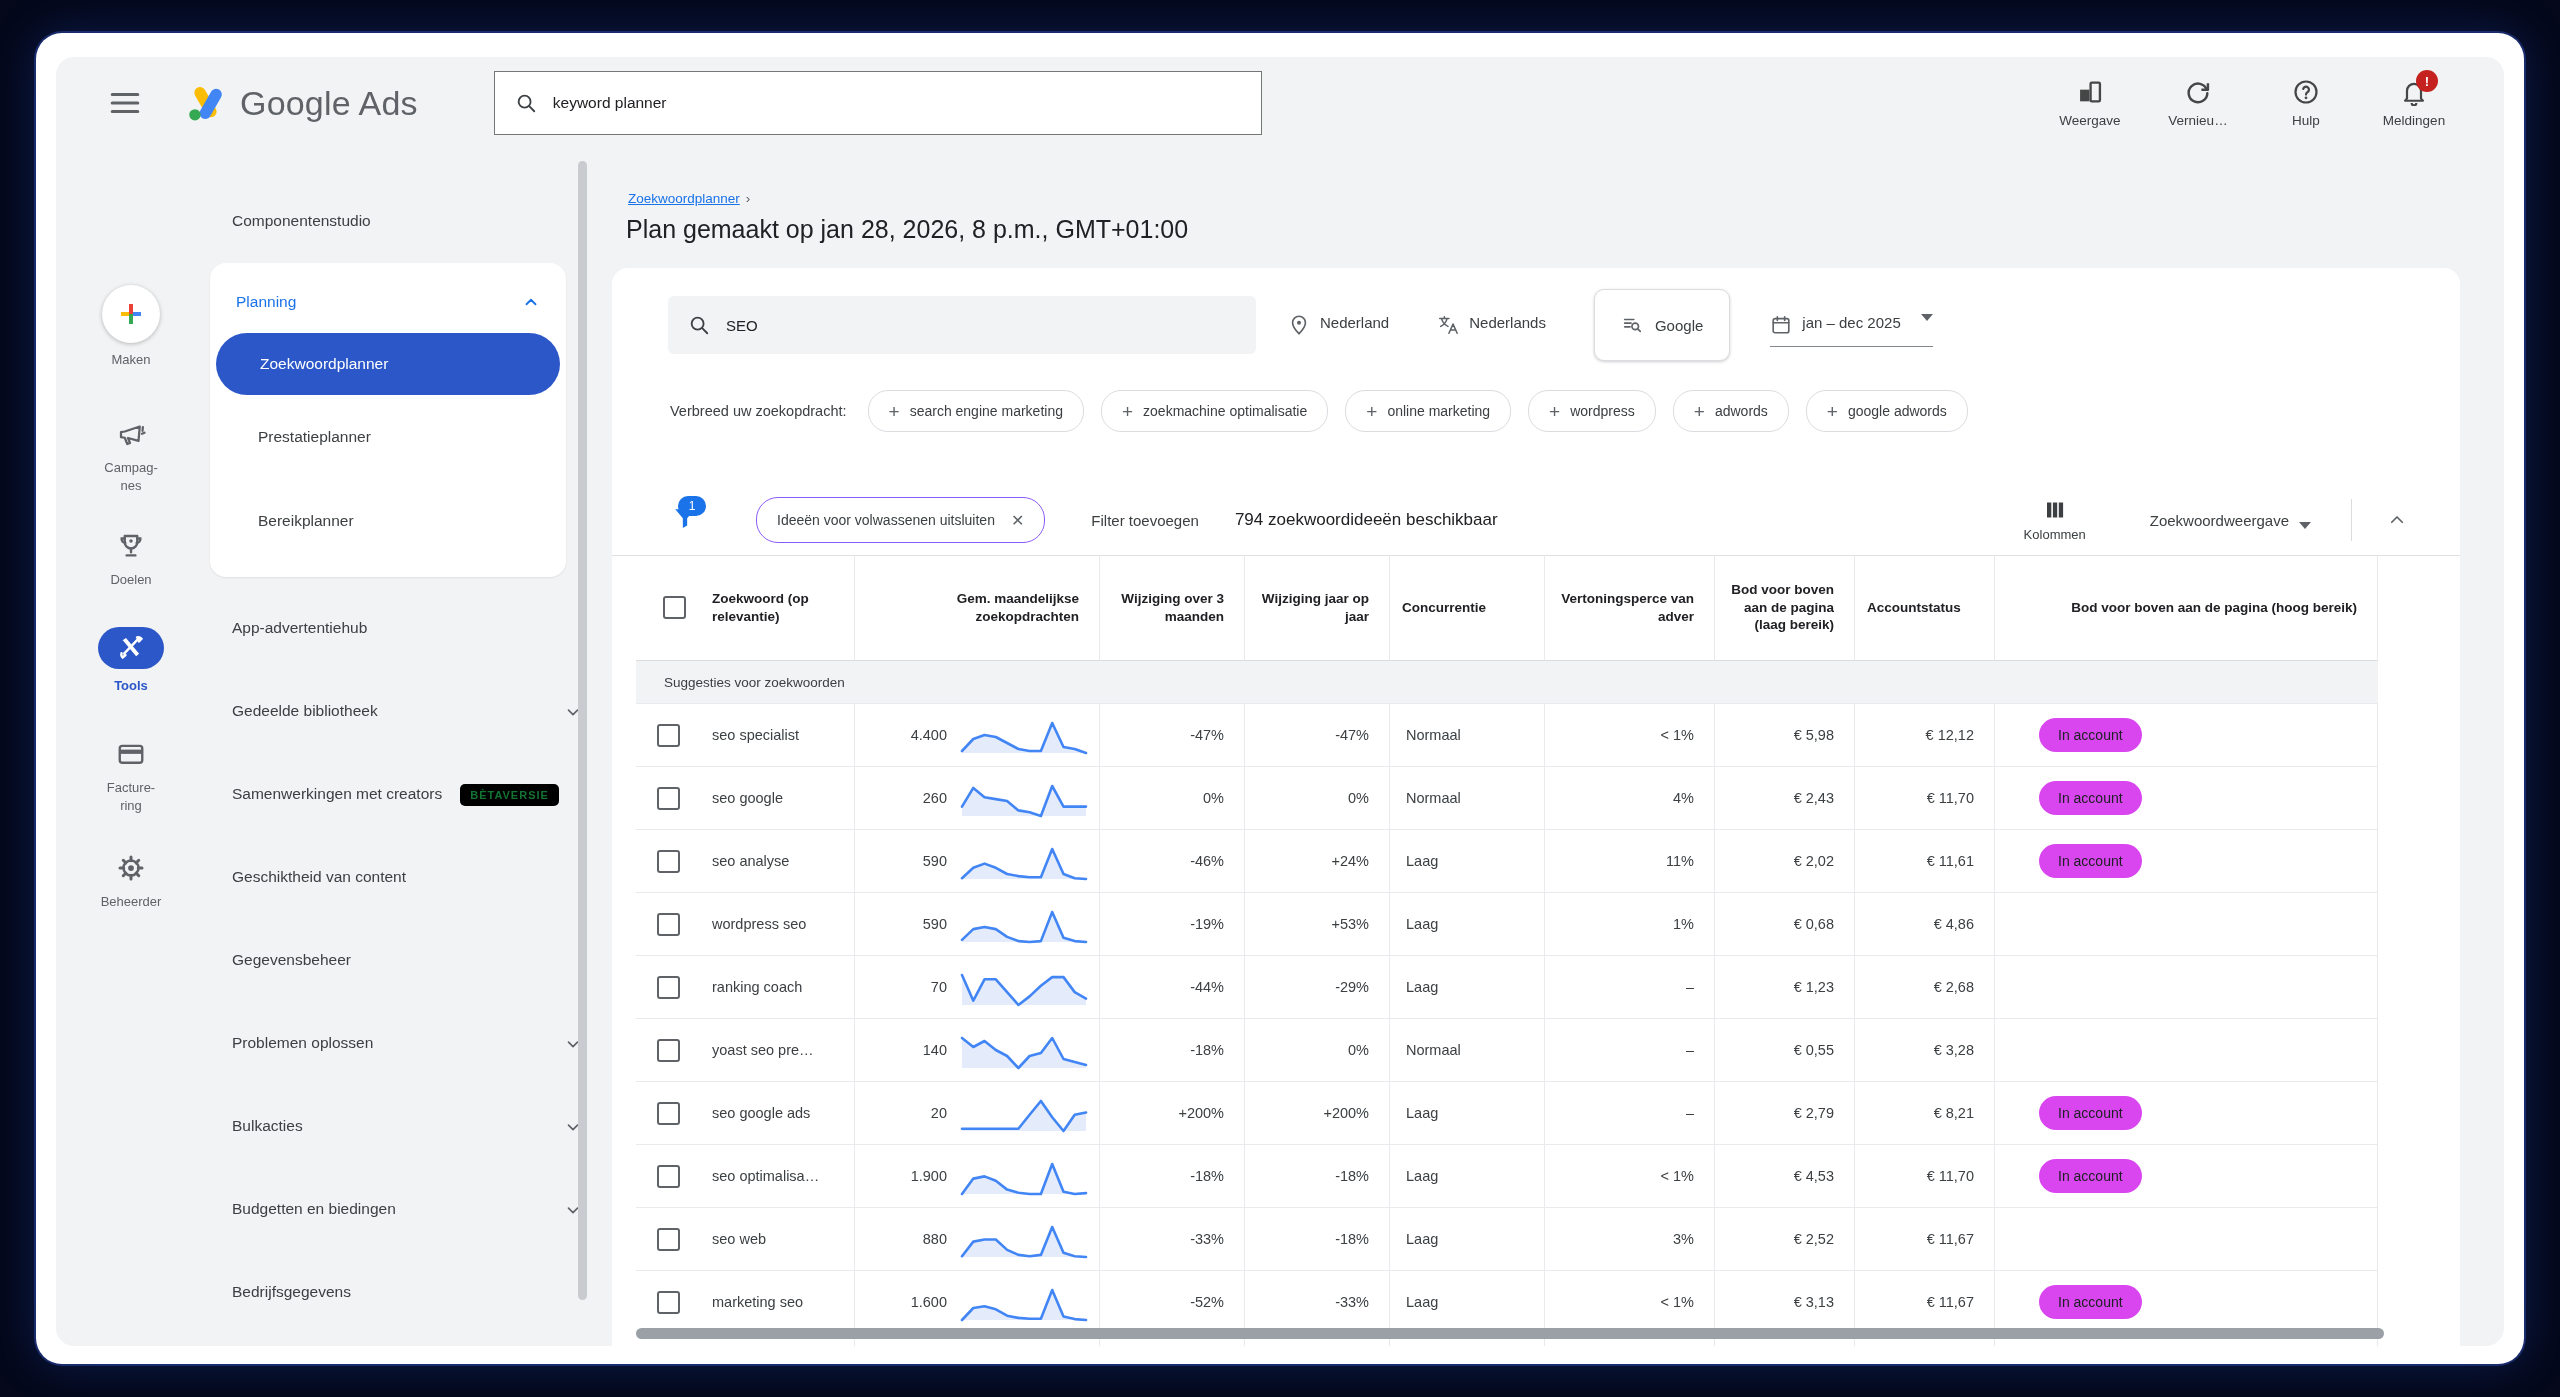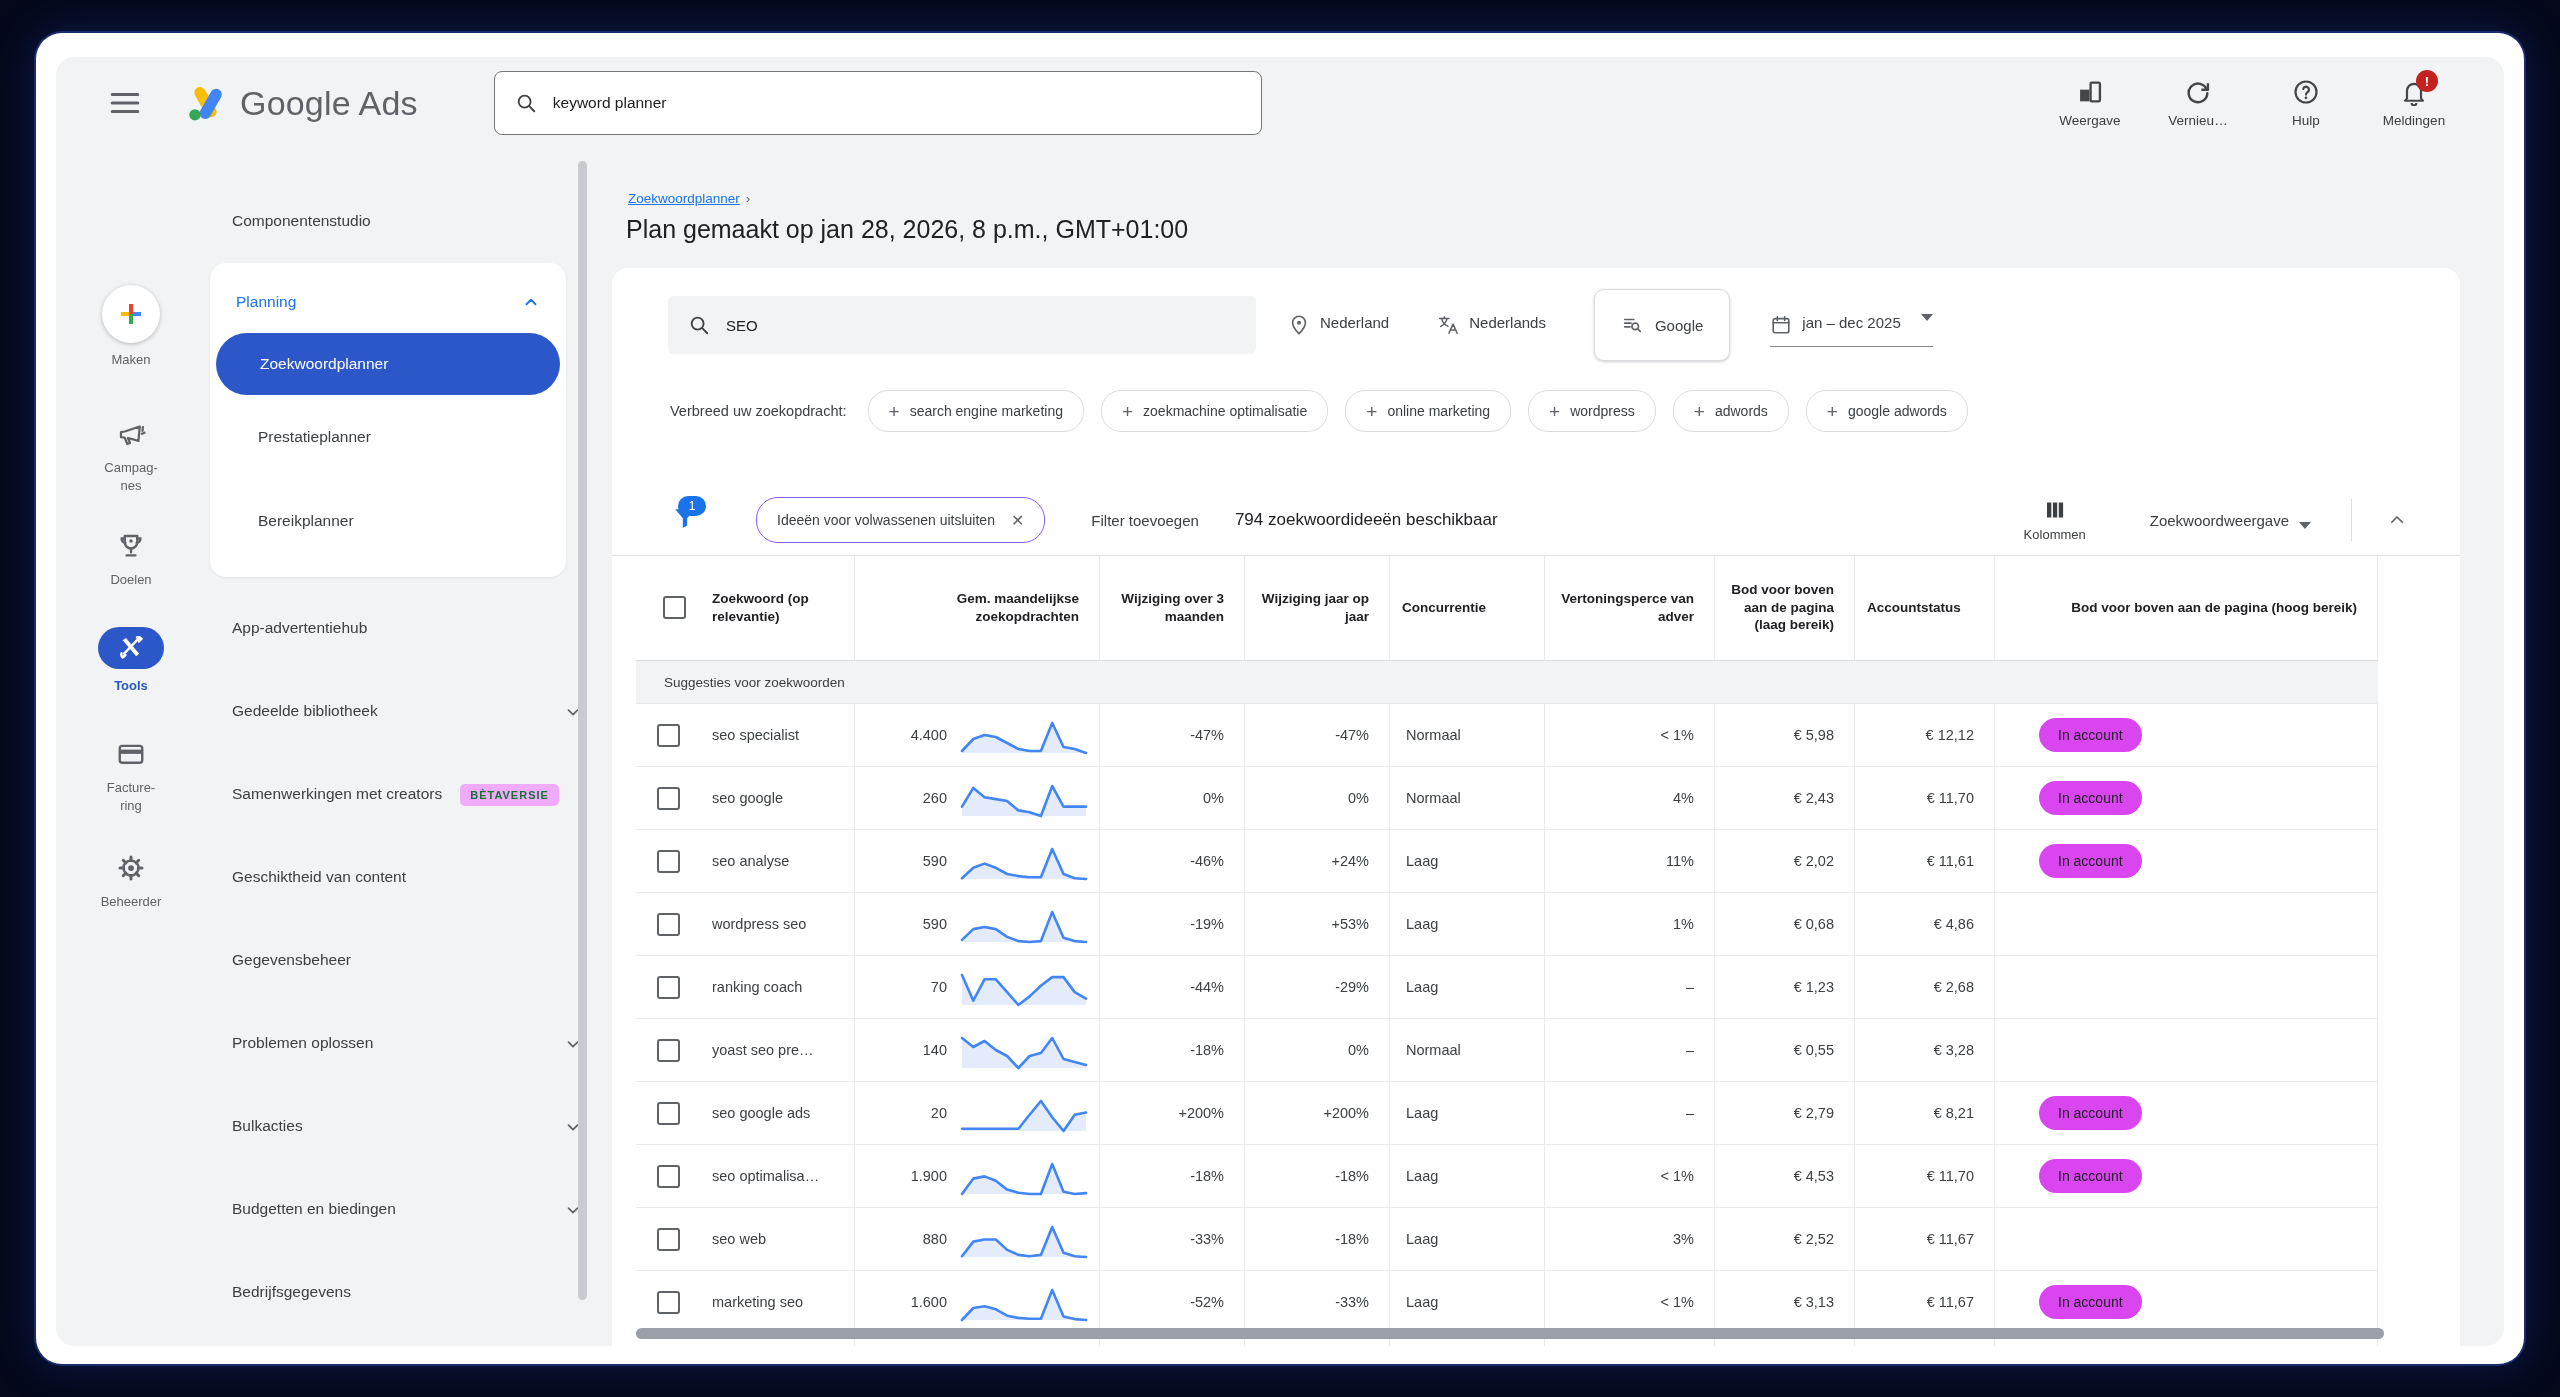--- a/index.html
+++ b/index.html
@@ -6,21 +6,21 @@
   body{width:2560px;height:1397px;position:relative;background:#04081a;font-family:"Liberation Sans",sans-serif;overflow:hidden;}
   .window{position:absolute;left:36px;top:33px;width:2488px;height:1331px;background:#fff;border-radius:26px;
           box-shadow:0 0 0 2px rgba(70,110,255,.30),0 0 46px rgba(40,80,220,.28);overflow:hidden;}
   .surface{position:absolute;left:20px;top:24px;right:20px;bottom:18px;background:#f1f3f4;border-radius:18px;overflow:hidden;}
 
   
   .topbar{position:absolute;top:0;left:0;right:0;height:92px;display:flex;align-items:center;}
   .burger{margin-left:52px;width:34px;height:34px;display:flex;align-items:center;justify-content:center;cursor:pointer;}
   .brandwrap{display:flex;align-items:center;margin-left:42px;gap:14px;}
   .brandname{font-size:34px;color:#5f6368;letter-spacing:.2px;}
-  .topsearch{margin-left:76px;width:726px;height:62px;background:#fff;border:1.6px solid #747775;border-radius:8px;
+  .topsearch{margin-left:76px;width:726px;height:62px;background:#fff;border:1.6px solid #747775;border-radius:0;
              display:flex;align-items:center;padding:0 20px;gap:16px;}
   .topsearch .q{font-size:15.5px;color:#202124;}
   .tb-actions{margin-left:auto;margin-right:36px;display:flex;align-items:flex-start;}
   .tb-action{display:flex;flex-direction:column;align-items:center;gap:7px;width:108px;cursor:pointer;}
   .tb-ic{position:relative;width:28px;height:28px;color:#444746;}
   .tb-ic svg{width:28px;height:28px;display:block;}
   .notif-badge{position:absolute;top:-8px;right:-10px;width:22px;height:22px;border-radius:50%;background:#c5221f;color:#fff;
                font-size:13px;font-weight:700;display:flex;align-items:center;justify-content:center;}
   .tb-action .lbl{font-size:13.5px;color:#3c4043;max-width:104px;white-space:nowrap;overflow:hidden;text-overflow:ellipsis;}
 
@@ -41,21 +41,21 @@
   .plan-head{height:46px;display:flex;align-items:center;padding:0 26px;cursor:pointer;}
   .plan-head .t{color:#1a73e8;font-size:15.5px;font-weight:500;}
   .plan-head svg{margin-left:auto;width:18px;height:18px;color:#1a73e8;}
   .plan-pill{margin:8px 6px 0 6px;height:62px;border-radius:31px;background:#2b57c8;display:flex;align-items:center;
              padding-left:44px;color:#fff;font-size:15.5px;font-weight:500;cursor:pointer;}
   .plan-sub{height:84px;display:flex;align-items:center;padding-left:48px;font-size:15.5px;cursor:pointer;}
   .side-list{margin-top:10px;}
   .side-item{min-height:83px;display:flex;align-items:center;padding:0 44px 0 26px;font-size:15.5px;cursor:pointer;}
   .side-item .txt{max-width:218px;line-height:1.45;}
   .side-item svg{margin-left:auto;width:18px;height:18px;color:#5f6368;flex:none;}
-  .beta-badge{margin-left:18px;background:#f0abfc;color:#137333;font-size:11px;font-weight:700;letter-spacing:1px;
+  .beta-badge{margin-left:18px;background:#000000;color:#137333;font-size:11px;font-weight:700;letter-spacing:1px;
               padding:5px 10px;border-radius:5px;flex:none;}
   .side-scroll{position:absolute;left:522px;top:104px;bottom:46px;width:9px;background:#c8cbcf;border-radius:5px;}
 
   
   .crumb{position:absolute;left:572px;top:134px;font-size:13.5px;}
   .crumb a{color:#1a73e8;text-decoration:underline;cursor:pointer;}
   .crumb .sep{color:#5f6368;margin-left:6px;}
   .pagetitle{position:absolute;left:570px;top:158px;font-size:25px;color:#202124;font-weight:400;}
   .card{position:absolute;left:556px;top:211px;right:44px;bottom:0;background:#fff;border-radius:16px 16px 0 0;overflow:hidden;}
 

